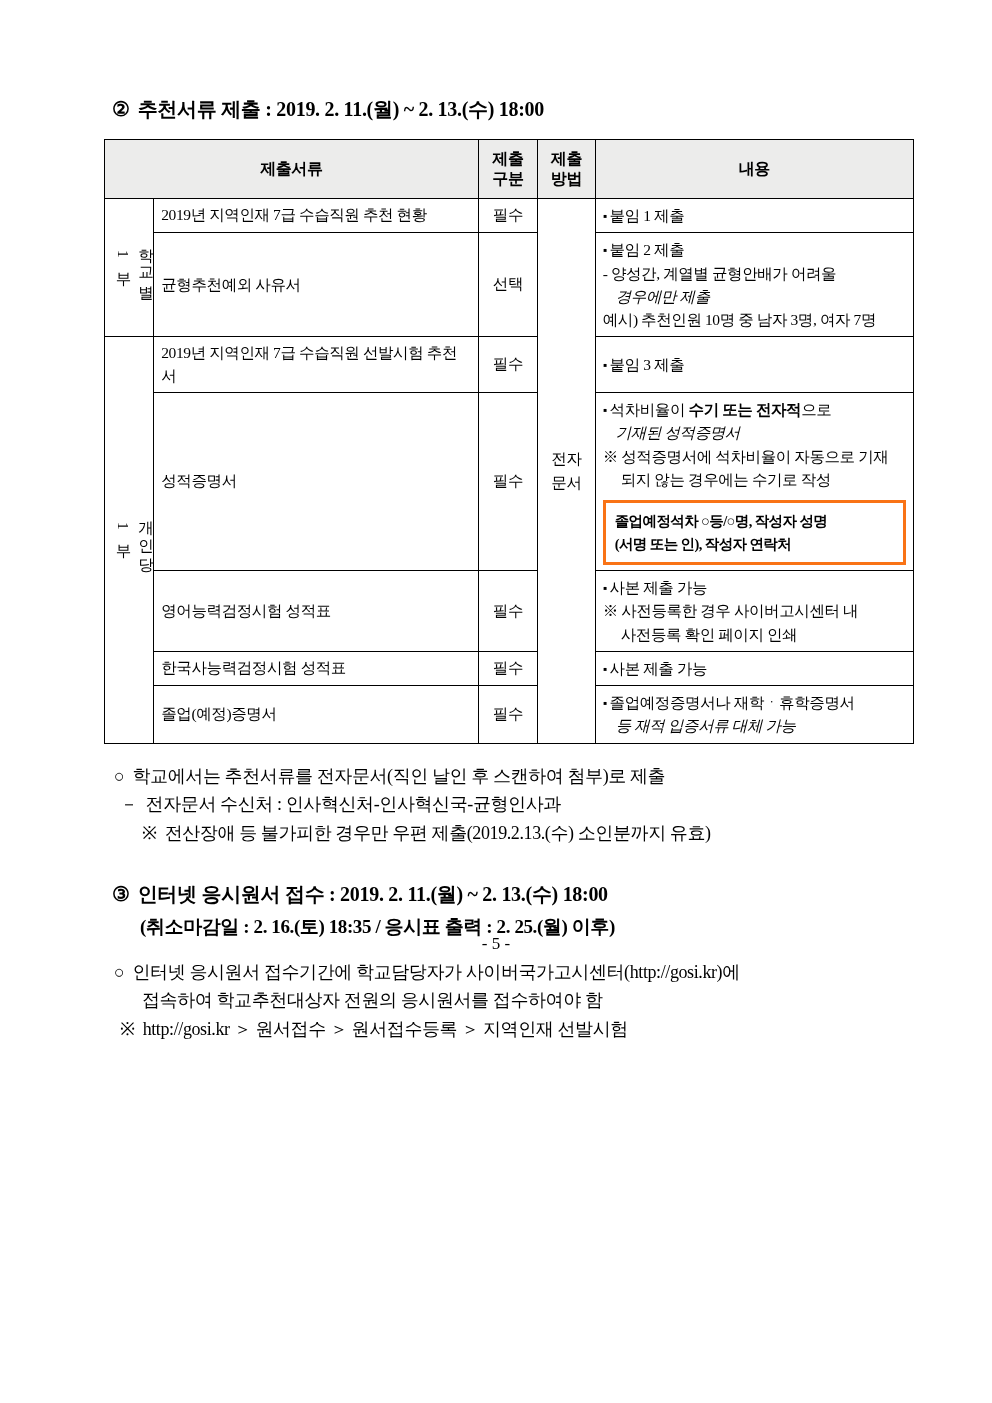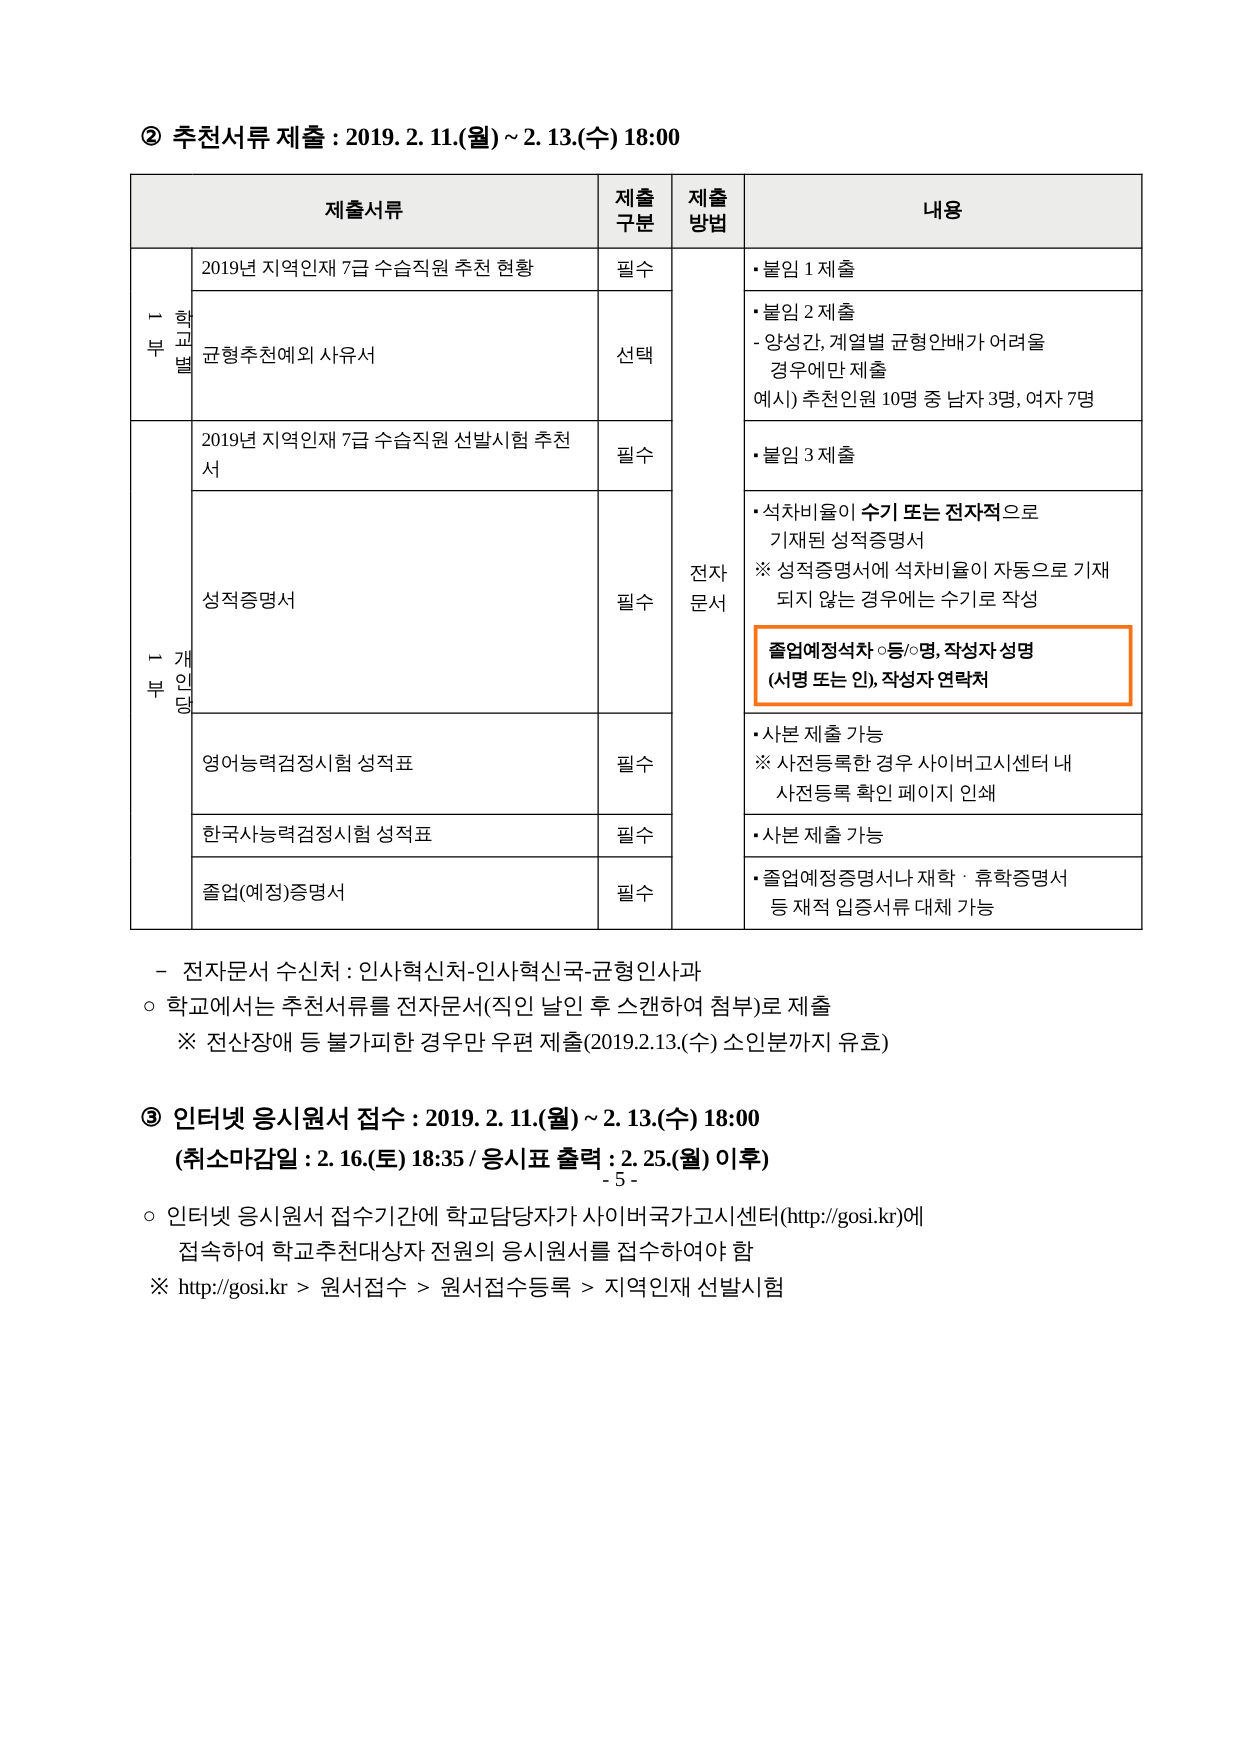--- a/index.html
+++ b/index.html
@@ -76,21 +76,21 @@
     line-height: 1.5;
     padding: 7px 8px;
   }
   .cell-content .ln { white-space: nowrap; }
   .bullet::before {
     content: "▪";
     font-size: 12px;
     margin-right: 3px;
     vertical-align: 1px;
   }
-  .indent1 { padding-left: 13px; }
+  .indent1 { padding-left: 13px; font-style: italic; }
   .indent2 { padding-left: 18px; }
   .note-box {
     border: 3px solid #f97316;
     padding: 7px 9px;
     margin-top: 9px;
     font-weight: bold;
     font-size: 14.5px;
     line-height: 1.55;
     letter-spacing: -0.6px;
   }
@@ -232,25 +232,25 @@
         <td class="ctr">필수</td>
         <td class="cell-content">
           <div class="ln bullet">졸업예정증명서나  재학ㆍ휴학증명서</div>
           <div class="ln indent1">등 재적 입증서류 대체 가능</div>
         </td>
       </tr>
     </tbody>
   </table>
 
   <div class="list">
+    <div class="li l1">
+      <span class="mark">○</span><span>학교에서는 추천서류를 전자문서(직인 날인 후 스캔하여 첨부)로 제출</span>
+    </div>
     <div class="li l2">
       <span class="mark">－</span><span>전자문서 수신처 : 인사혁신처-인사혁신국-균형인사과</span>
-    </div>
-    <div class="li l1">
-      <span class="mark">○</span><span>학교에서는 추천서류를 전자문서(직인 날인 후 스캔하여 첨부)로 제출</span>
     </div>
     <div class="li l3">
       <span class="mark">※</span><span>전산장애 등 불가피한 경우만 우편 제출(2019.2.13.(수) 소인분까지 유효)</span>
     </div>
   </div>
 
   <div class="sec3">
     <div class="sec-head">
       <span class="circ">③</span><span>인터넷 응시원서 접수 : 2019. 2. 11.(월) ~ 2. 13.(수) 18:00</span>
     </div>

